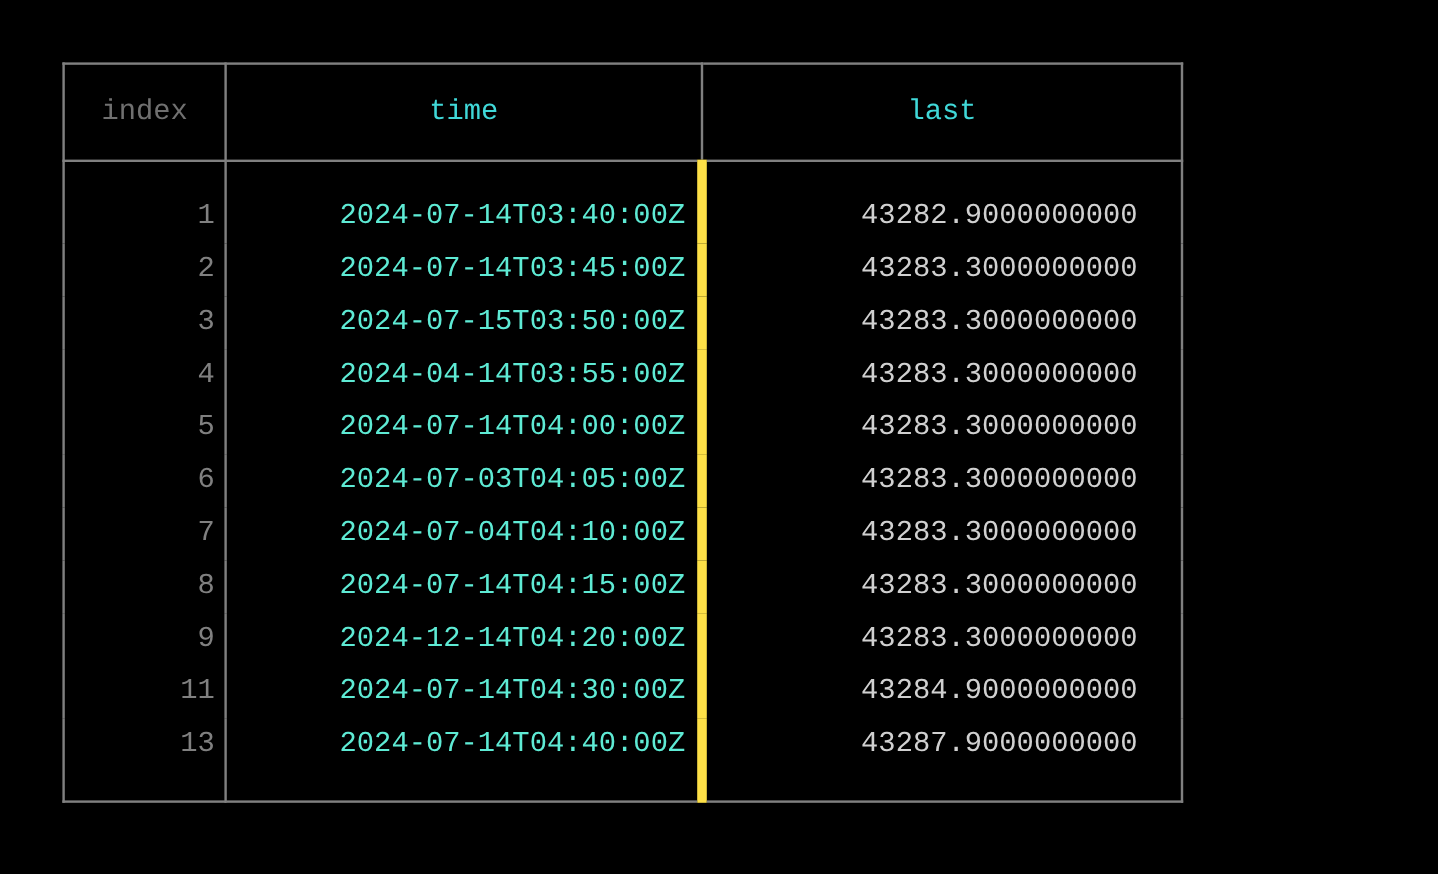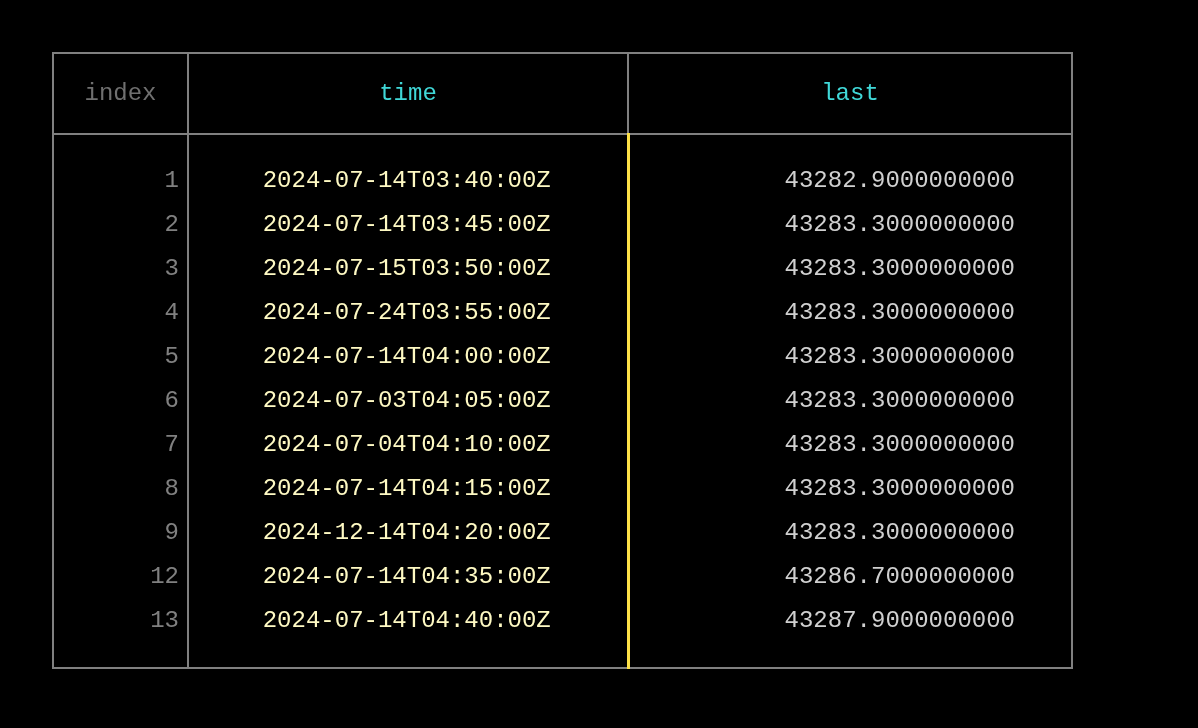--- a/index.html
+++ b/index.html
@@ -31,53 +31,53 @@
       font-weight: normal;
       text-align: center;
       padding: 26px 10px 26px 10px;
     }
     th.index-header {
       color: #707070;
       width: 135px;
     }
     th.time-header {
       color: #40d8d8;
-      width: 440px;
+      width: 397px;
     }
     th.last-header {
       color: #40d8d8;
-      width: 444px;
+      width: 400px;
     }
     tbody td {
       padding: 4px 10px;
       line-height: 1.5;
     }
     tbody tr:first-child td {
       padding-top: 28px;
     }
     tbody tr:last-child td {
       padding-bottom: 28px;
     }
     td.index-cell {
       color: #808080;
       text-align: right;
       padding-right: 8px;
       border-right: 2px solid #808080;
     }
     td.time-cell {
-      color: #fef9c3;
-      text-align: center;
+      color: #5eead4;
+      text-align: right;
       padding-left: 8px;
       border-left: 2px solid #808080;
-      border-right: 3px solid #fde047;
+      border-right: 8px solid #fde047;
     }
     td.last-cell {
       color: #d0d0d0;
       text-align: right;
-      padding-right: 56px;
+      padding-right: 36px;
       border-left: 2px solid #808080;
     }
     
     tbody td {
       border-top: none;
       border-bottom: none;
     }
     tbody tr:first-child td {
       border-top: 2px solid #808080;
     }
@@ -110,21 +110,21 @@
           <td class="time-cell">2024-07-14T03:45:00Z</td>
           <td class="last-cell">43283.3000000000</td>
         </tr>
         <tr>
           <td class="index-cell">3</td>
           <td class="time-cell">2024-07-15T03:50:00Z</td>
           <td class="last-cell">43283.3000000000</td>
         </tr>
         <tr>
           <td class="index-cell">4</td>
-          <td class="time-cell">2024-07-24T03:55:00Z</td>
+          <td class="time-cell">2024-04-14T03:55:00Z</td>
           <td class="last-cell">43283.3000000000</td>
         </tr>
         <tr>
           <td class="index-cell">5</td>
           <td class="time-cell">2024-07-14T04:00:00Z</td>
           <td class="last-cell">43283.3000000000</td>
         </tr>
         <tr>
           <td class="index-cell">6</td>
           <td class="time-cell">2024-07-03T04:05:00Z</td>
@@ -139,23 +139,23 @@
           <td class="index-cell">8</td>
           <td class="time-cell">2024-07-14T04:15:00Z</td>
           <td class="last-cell">43283.3000000000</td>
         </tr>
         <tr>
           <td class="index-cell">9</td>
           <td class="time-cell">2024-12-14T04:20:00Z</td>
           <td class="last-cell">43283.3000000000</td>
         </tr>
         <tr>
-          <td class="index-cell">12</td>
-          <td class="time-cell">2024-07-14T04:35:00Z</td>
-          <td class="last-cell">43286.7000000000</td>
+          <td class="index-cell">11</td>
+          <td class="time-cell">2024-07-14T04:30:00Z</td>
+          <td class="last-cell">43284.9000000000</td>
         </tr>
         <tr>
           <td class="index-cell">13</td>
           <td class="time-cell">2024-07-14T04:40:00Z</td>
           <td class="last-cell">43287.9000000000</td>
         </tr>
       </tbody>
   </table>
 </div>
 

